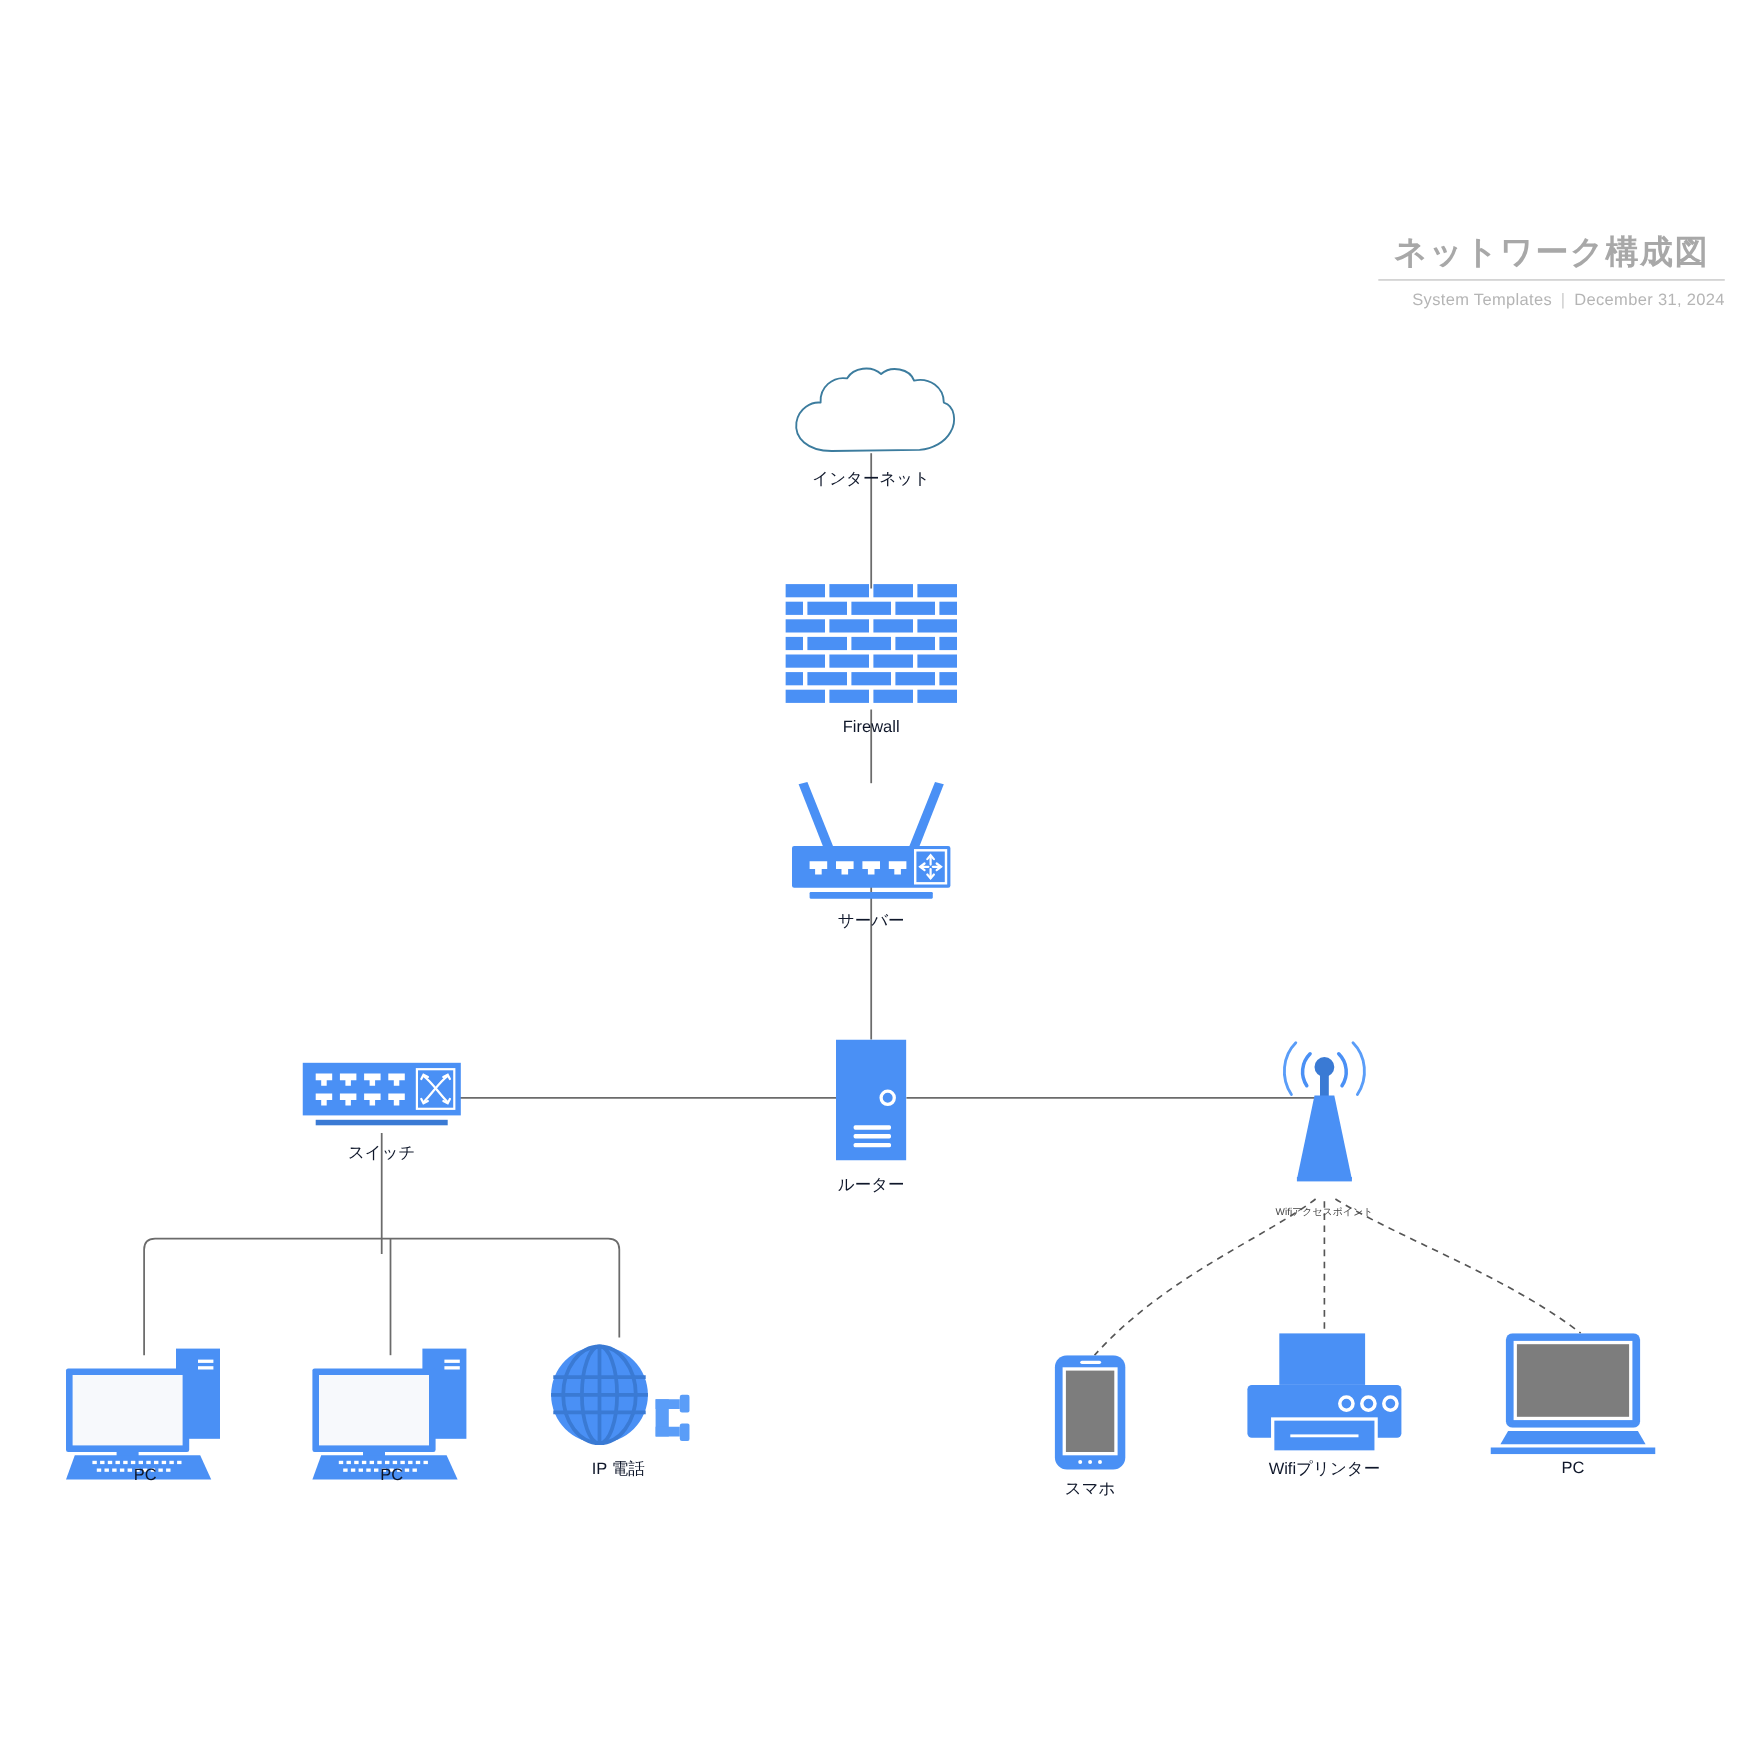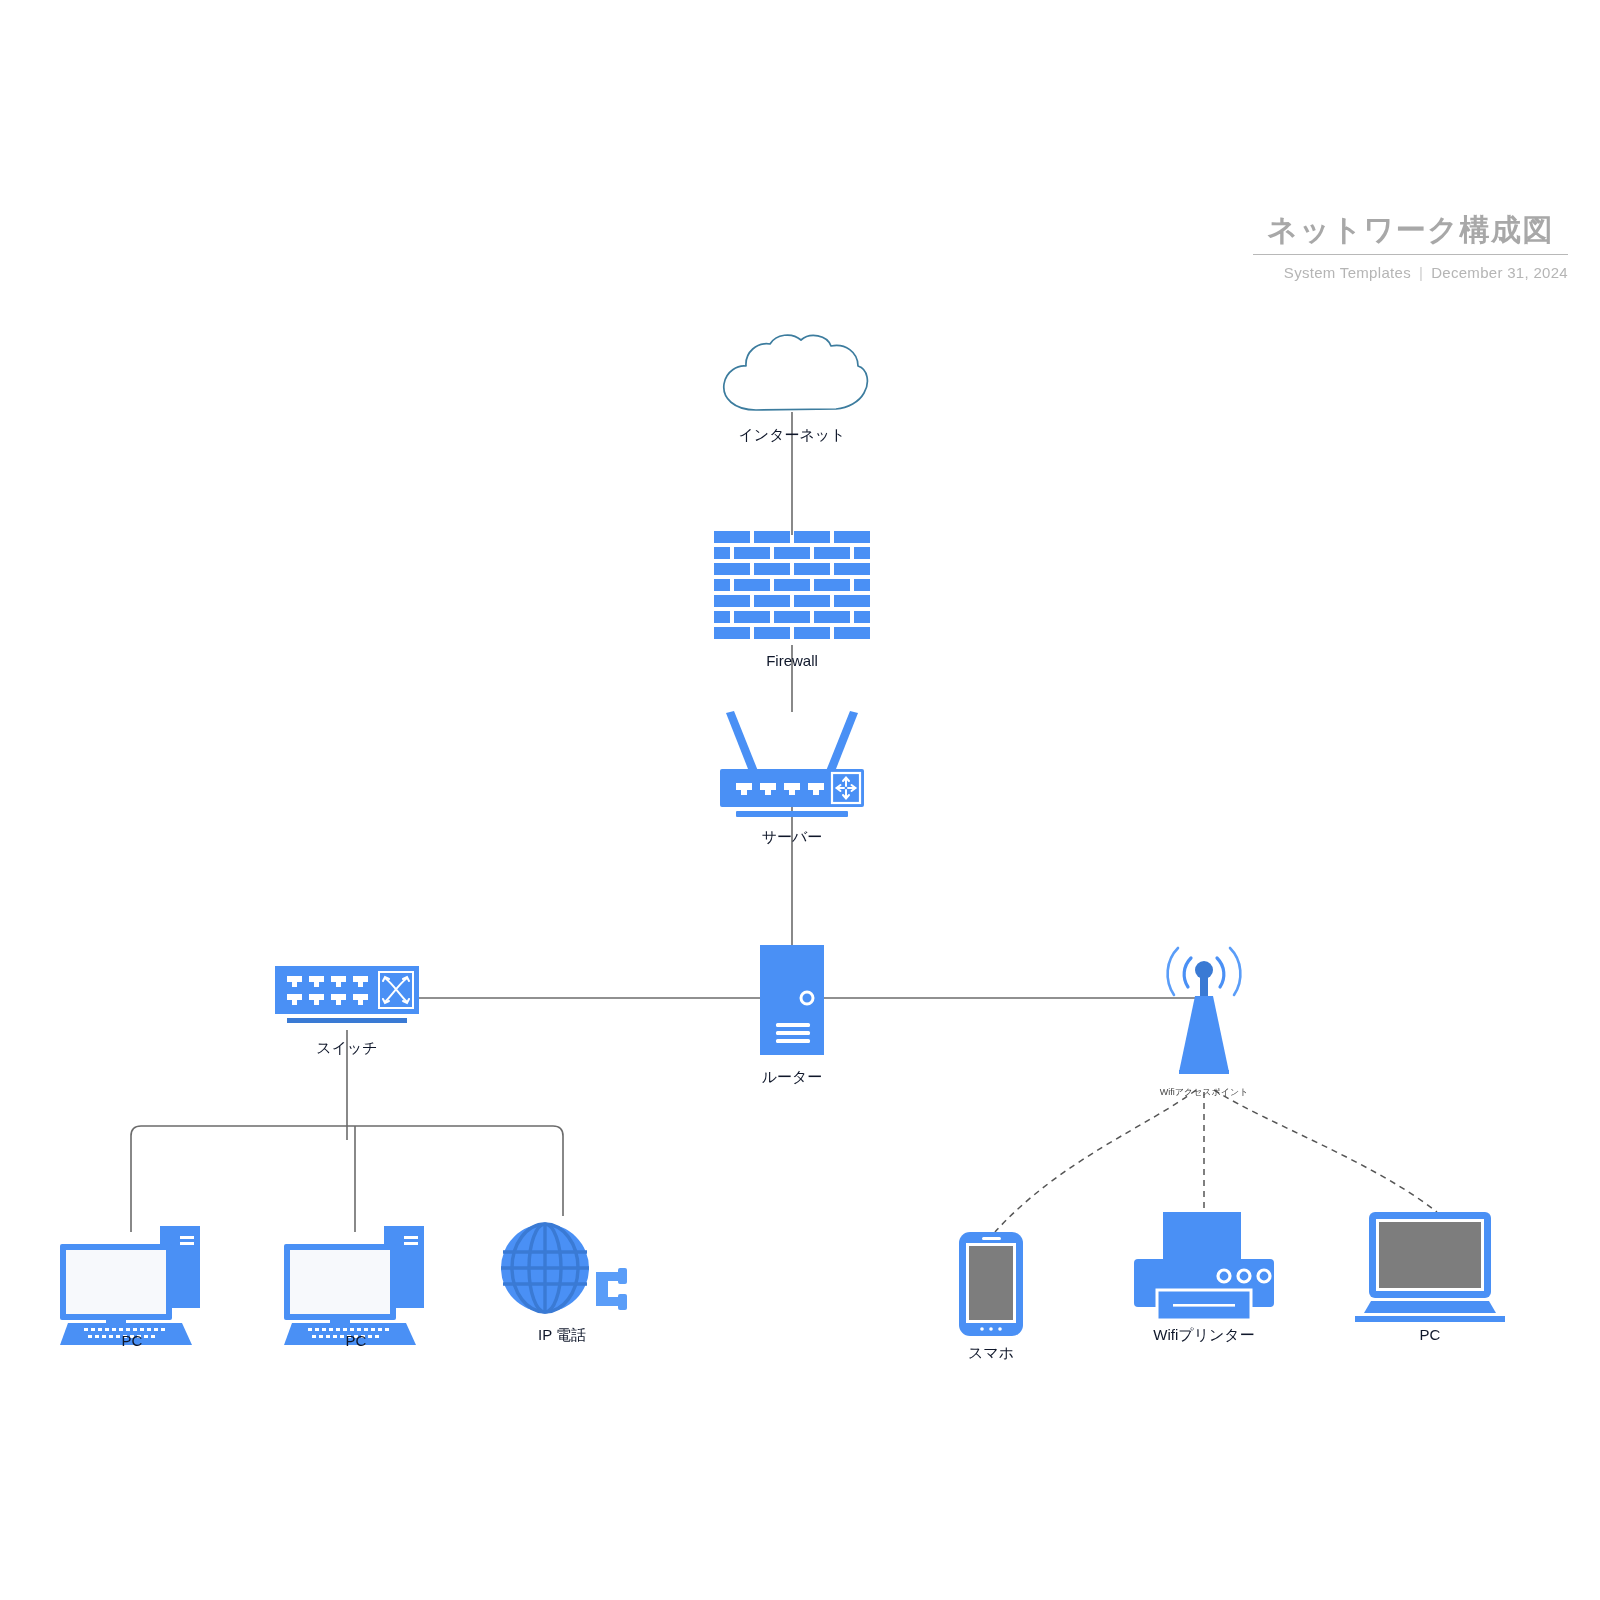--- a/index.html
+++ b/index.html
@@ -216,21 +216,21 @@
         <path d="M21,10 C9,22 7,42 17,57"></path>
         <path d="M73,10 C85,22 87,42 77,57"></path>
       </g>
 
       <circle cx="47" cy="32" r="9" fill="#3a7ad4"></circle>
       <rect x="43" y="38" width="8" height="22" fill="#3a7ad4"></rect>
 
       <path d="M38,58 L56,58 L72,134 L22,134 Z" fill="#4a90f5"></path>
       <rect x="22" y="132" width="50" height="4" fill="#4a90f5"></rect>
     </svg>
-    <div class="nlabel small" style="top:148px;">Wifiアクセスポイント</div>
+    <div class="nlabel small" style="top:158px;">Wifiアクセスポイント</div>
   </div>
 
   <div class="node" style="left:56px; top:1222px; width:152px; height:130px;">
     <svg width="152" height="104" viewBox="0 0 152 104">
 
       <rect x="104" y="4" width="40" height="82" fill="#4a90f5"></rect>
       <g fill="#ffffff">
         <rect x="124" y="14" width="14" height="3"></rect>
         <rect x="124" y="20" width="14" height="3"></rect>
       </g>

